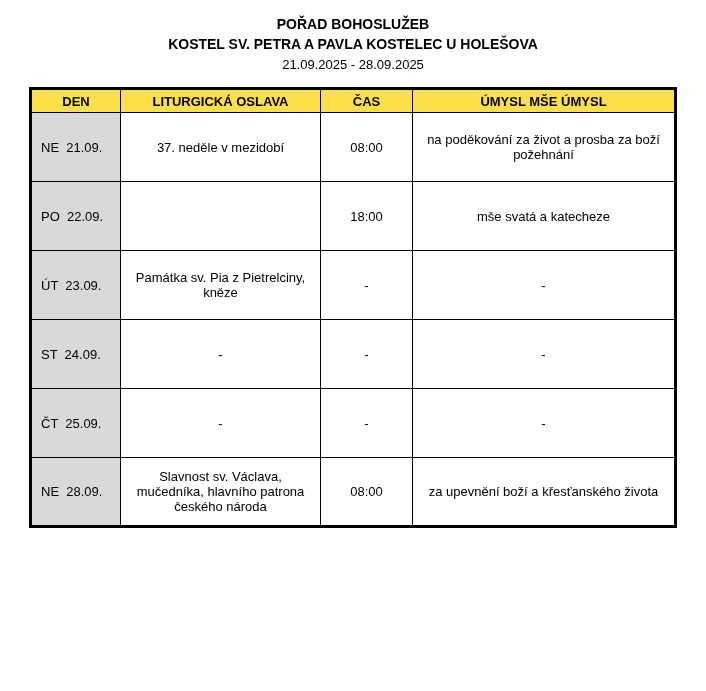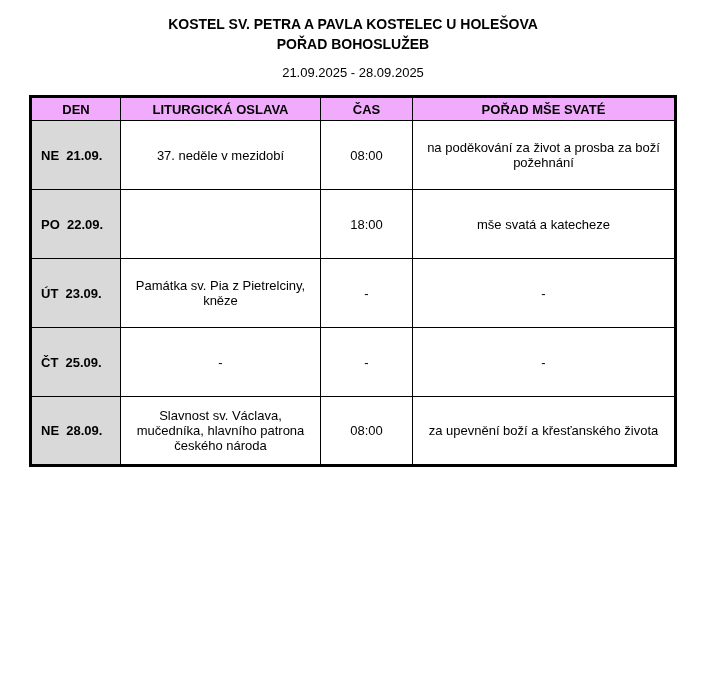--- a/index.html
+++ b/index.html
@@ -19,81 +19,81 @@
     text-align: center;
   }
   .title-line {
     font-size: 14px;
     font-weight: bold;
     line-height: 20px;
   }
   .date-line {
     font-size: 13px;
     line-height: 19px;
-    margin-top: 9px;
+    margin-top: 1px;
   }
   table.schedule {
     border-collapse: collapse;
     margin: 13px auto 0 auto;
     width: 645px;
     table-layout: fixed;
     border: 3px solid #000000;
   }
   table.schedule th,
   table.schedule td {
     border: 1px solid #000000;
     font-size: 13px;
     text-align: center;
     vertical-align: middle;
     padding: 4px 6px;
     box-sizing: border-box;
     word-wrap: break-word;
   }
   table.schedule th {
-    background: #f0abfc;
+    background: #fde047;
     font-weight: bold;
     height: 24px;
     padding: 2px 20px;
   }
   table.schedule tr.data-row {
     height: 69px;
   }
   table.schedule td.day-cell {
     background: #d9d9d9;
-    font-weight: bold;
+    font-weight: normal;
     text-align: left;
     padding-left: 9px;
     white-space: pre;
     margin-top: 8px;
   }
 </style>
 </head>
 <body>
 
 <div class="page">
 
   <div class="titles">
+    <div class="title-line">POŘAD BOHOSLUŽEB</div>
     <div class="title-line">KOSTEL SV. PETRA A PAVLA KOSTELEC U HOLEŠOVA</div>
-    <div class="title-line">POŘAD BOHOSLUŽEB</div>
     <div class="date-line">21.09.2025 - 28.09.2025</div>
   </div>
 
   <table class="schedule">
     <colgroup>
       <col style="width:90px">
       <col style="width:200px">
       <col style="width:92px">
       <col style="width:263px">
     </colgroup>
     <thead>
       <tr>
         <th>DEN</th>
         <th>LITURGICKÁ OSLAVA</th>
         <th>ČAS</th>
-        <th>POŘAD MŠE SVATÉ</th>
+        <th>ÚMYSL MŠE ÚMYSL</th>
       </tr>
     </thead>
     <tbody>
       <tr class="data-row">
         <td class="day-cell">NE  21.09.</td>
         <td>37. neděle v mezidobí</td>
         <td>08:00</td>
         <td>na poděkování za život a prosba za boží požehnání</td>
       </tr>
       <tr class="data-row">
@@ -102,20 +102,26 @@
         <td>18:00</td>
         <td>mše svatá a katecheze</td>
       </tr>
       <tr class="data-row">
         <td class="day-cell">ÚT  23.09.</td>
         <td>Památka sv. Pia z Pietrelciny, kněze</td>
         <td>-</td>
         <td>-</td>
       </tr>
       <tr class="data-row">
+        <td class="day-cell">ST  24.09.</td>
+        <td>-</td>
+        <td>-</td>
+        <td>-</td>
+      </tr>
+      <tr class="data-row">
         <td class="day-cell">ČT  25.09.</td>
         <td>-</td>
         <td>-</td>
         <td>-</td>
       </tr>
       <tr class="data-row">
         <td class="day-cell">NE  28.09.</td>
         <td>Slavnost sv. Václava, mučedníka, hlavního patrona českého národa</td>
         <td>08:00</td>
         <td>za upevnění boží a křesťanského života</td>

